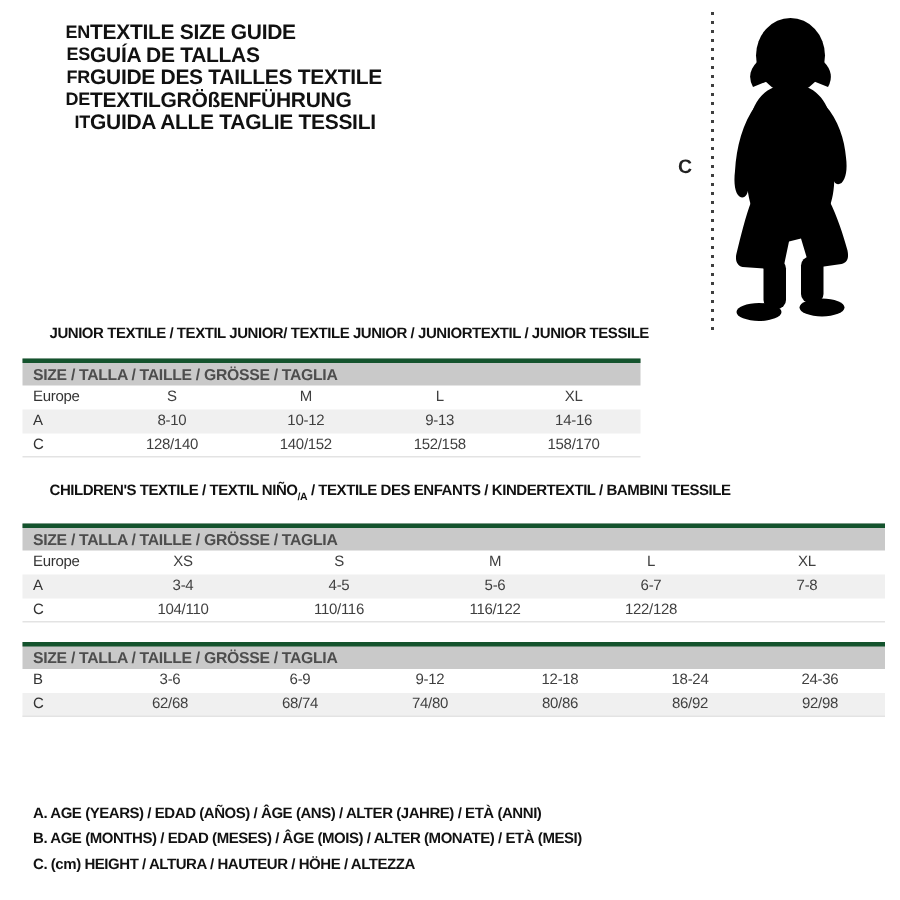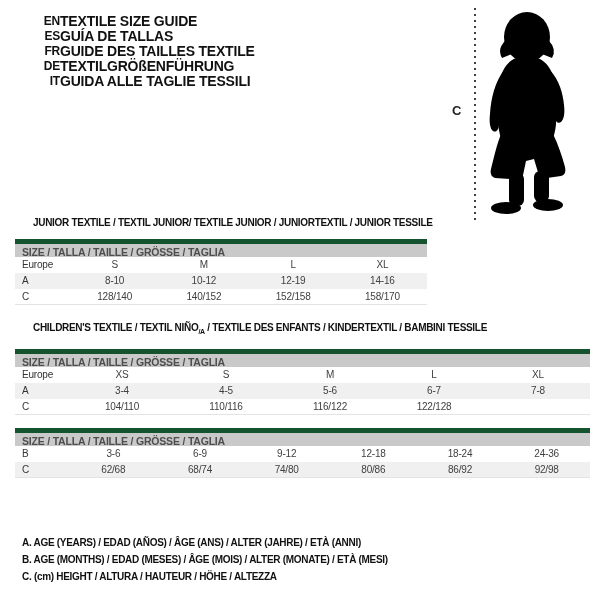--- a/index.html
+++ b/index.html
@@ -42,21 +42,21 @@
   .section { position: absolute; left: 15px; }
   .table-title {
     margin-left: 18px; font-size: 10px; font-weight: bold;
     letter-spacing: -0.3px; color: #111; white-space: nowrap; line-height: 14px;
   }
   .table-title .subA { font-size: 7px; vertical-align: sub; }
   .title-two-line { line-height: 16px; }
   .size-table { margin-top: 9px; }
   .size-header {
     height: 18px; line-height: 17px; background: #c9c9c9;
-    border-top: 5px solid #14532d;
+    border-top: 3px solid #14532d;
     padding-left: 7px; font-size: 10.5px; font-weight: 600;
     letter-spacing: -0.2px; color: #4d4d4d; white-space: nowrap;
   }
   .trow { display: grid; height: 16px; line-height: 16px; }
   .cols4 { grid-template-columns: 55px repeat(4, 1fr); }
   .cols5 { grid-template-columns: 55px repeat(5, 1fr); }
   .cols6 { grid-template-columns: 55px repeat(6, 1fr); }
   .trow.shaded { background: #f0f0f0; }
   .trow.last { border-bottom: 1px solid #e3e3e3; }
   .cell {
@@ -134,21 +134,21 @@
         <div class="cell rowlabel">Europe</div>
         <div class="cell">S</div>
         <div class="cell">M</div>
         <div class="cell">L</div>
         <div class="cell">XL</div>
       </div>
       <div class="trow cols4 shaded">
         <div class="cell rowlabel">A</div>
         <div class="cell">8-10</div>
         <div class="cell">10-12</div>
-        <div class="cell">12-19</div>
+        <div class="cell">9-13</div>
         <div class="cell">14-16</div>
       </div>
       <div class="trow cols4 last">
         <div class="cell rowlabel">C</div>
         <div class="cell">128/140</div>
         <div class="cell">140/152</div>
         <div class="cell">152/158</div>
         <div class="cell">158/170</div>
       </div>
     </div>

